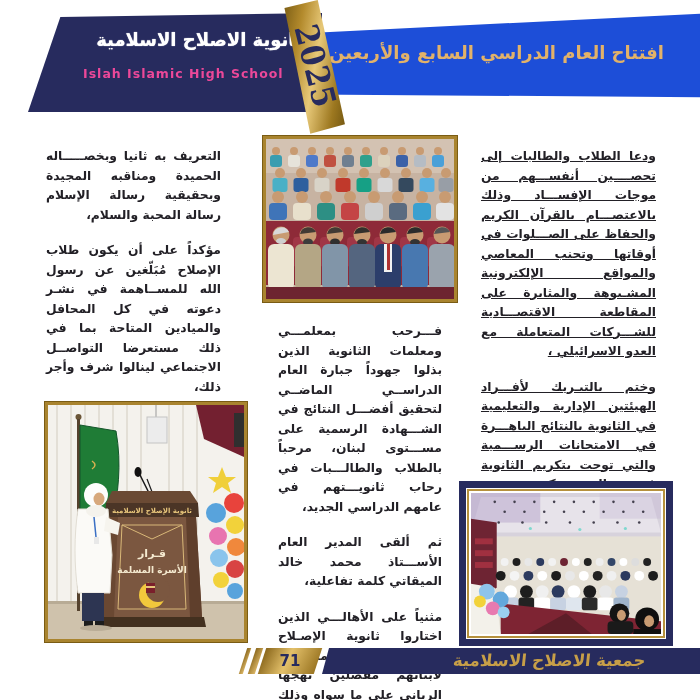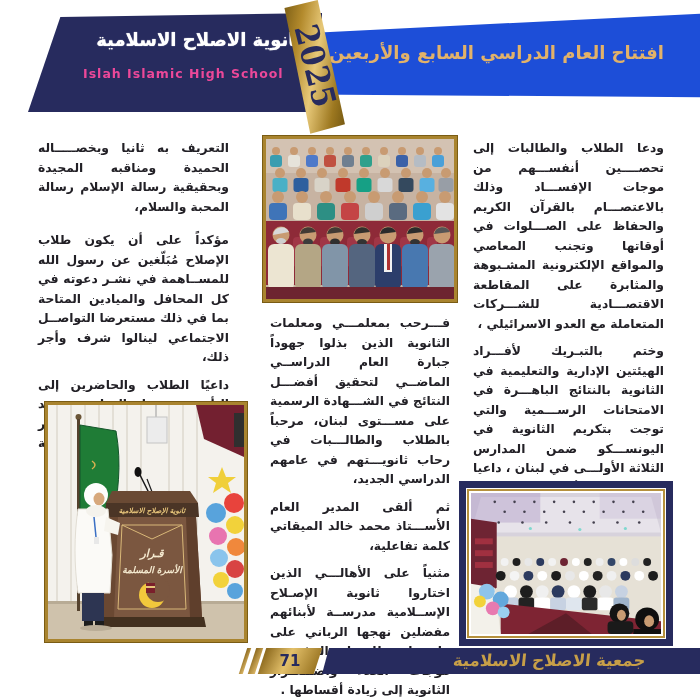--- a/index.html
+++ b/index.html
@@ -20,30 +20,30 @@
   .school-ar{position:absolute;left:55px;top:16px;width:232px;text-align:center;color:#ffffff;
     font-size:18px;font-weight:700;direction:rtl;text-shadow:0 0 1px #fff;}
   .school-en{position:absolute;left:55px;top:53px;width:232px;color:#ec4899;
     font-size:12.5px;font-weight:700;letter-spacing:1px;}
   .banner-title{position:absolute;right:36px;top:30px;color:#e2b269;font-size:18px;
     font-weight:700;direction:rtl;}
 
   
   .col{position:absolute;direction:rtl;text-align:justify;color:#222026;
     font-weight:700;font-size:12.3px;line-height:19.5px;}
-  .col p{margin:8px;}
+  .col p{margin:16px;}
   .col-left{left:30px;top:131px;width:207px;}
   .col-middle{left:262px;top:306px;width:196px;}
-  .col-right{left:465px;top:131px;width:207px;}
+  .col-right{left:465px;top:131px;width:207px;text-decoration:underline;}
   .gap14{margin-top:14px !important;}
   .gap6{margin-top:6px !important;}
 
   
   .photo{position:absolute;box-sizing:border-box;border:3px solid #a9842f;
-    box-shadow:0 0 0 1px #7a5c14;overflow:hidden;background:#e5e5e5;font-style:italic;}
+    box-shadow:0 0 0 1px #7a5c14;overflow:hidden;background:#e5e5e5;}
   .photo-mid{left:263px;top:136px;width:194px;height:166px;}
   .photo-bl{left:45px;top:402px;width:202px;height:240px;}
   .photo-br-outer{position:absolute;left:459px;top:481px;width:214px;height:165px;
     box-sizing:border-box;border:7px solid #272b5e;background:#ffffff;}
   .photo-br-inner{position:absolute;inset:1px;border:2px solid #b6913d;padding:2px;
     box-sizing:border-box;overflow:hidden;}
   .photo svg,.photo-br-inner svg{display:block;width:100%;height:100%;}
 
   
   .f-stripe{position:absolute;top:648px;height:26px;transform:skewX(-18deg);

